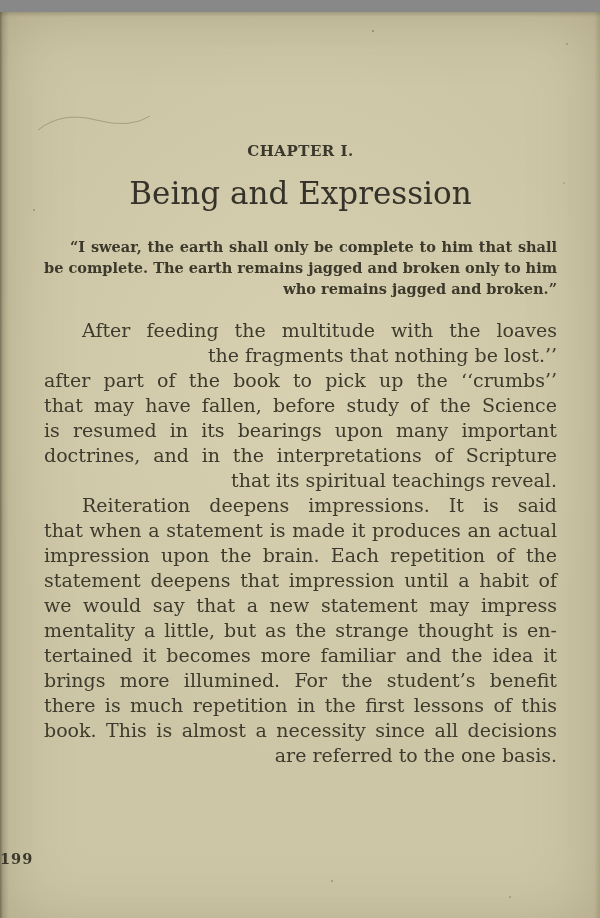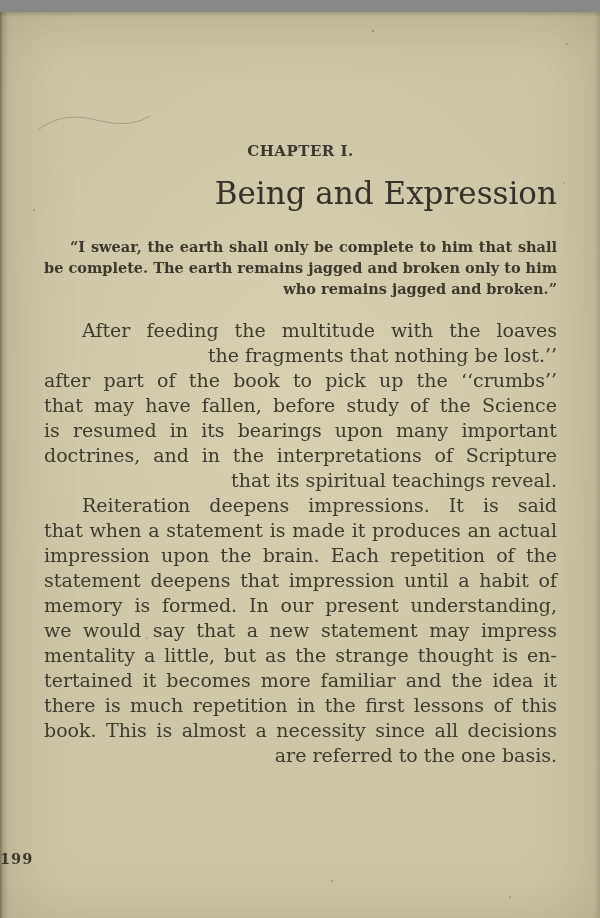--- a/index.html
+++ b/index.html
@@ -37,21 +37,21 @@
   .artifact{position:absolute;left:0;top:0;pointer-events:none;}
   .content{position:absolute;left:44px;top:0;width:513px;}
   .chapter{
     padding-top:130px;
     text-align:center;
     font-size:15px;font-weight:bold;letter-spacing:0.5px;
     color:#3a372b;
   }
   .title{
     margin:14px 0 0 0;
-    text-align:right;
+    text-align:center;
     font-size:31px;font-weight:normal;line-height:38px;
     color:#35322a;
   }
   .epigraph{
     margin-top:24px;
     font-size:14.5px;font-weight:bold;line-height:21px;
     color:#3c392c;
   }
   .body-text{
     margin-top:19px;
@@ -91,24 +91,24 @@
         <div class="line">the fragments that nothing be lost.’’</div>
         <div class="line full">after part of the book to pick up the ‘‘crumbs’’</div>
         <div class="line full">that may have fallen, before study of the Science</div>
         <div class="line full">is resumed in its bearings upon many important</div>
         <div class="line full">doctrines, and in the interpretations of Scripture</div>
         <div class="line">that its spiritual teachings reveal.</div>
         <div class="line full indent">Reiteration deepens impressions.  It is said</div>
         <div class="line full">that when a statement is made it produces an actual</div>
         <div class="line full">impression upon the brain.  Each repetition of the</div>
         <div class="line full">statement deepens that impression until a habit of</div>
-        <div class="line full">memory is formed.  In our present understanding,</div>
         <div class="line full">we would say that a new statement may impress</div>
         <div class="line full">mentality a little, but as the strange thought is en-</div>
         <div class="line full">tertained it becomes more familiar and the idea it</div>
+        <div class="line full">brings more illumined.  For the student’s benefit</div>
         <div class="line full">there is much repetition in the first lessons of this</div>
         <div class="line full">book.  This is almost a necessity since all decisions</div>
         <div class="line">are referred to the one basis.</div>
       </div>
   </div>
 
   <div class="pagenum">199</div>
 </div>
 
 </body></html>

